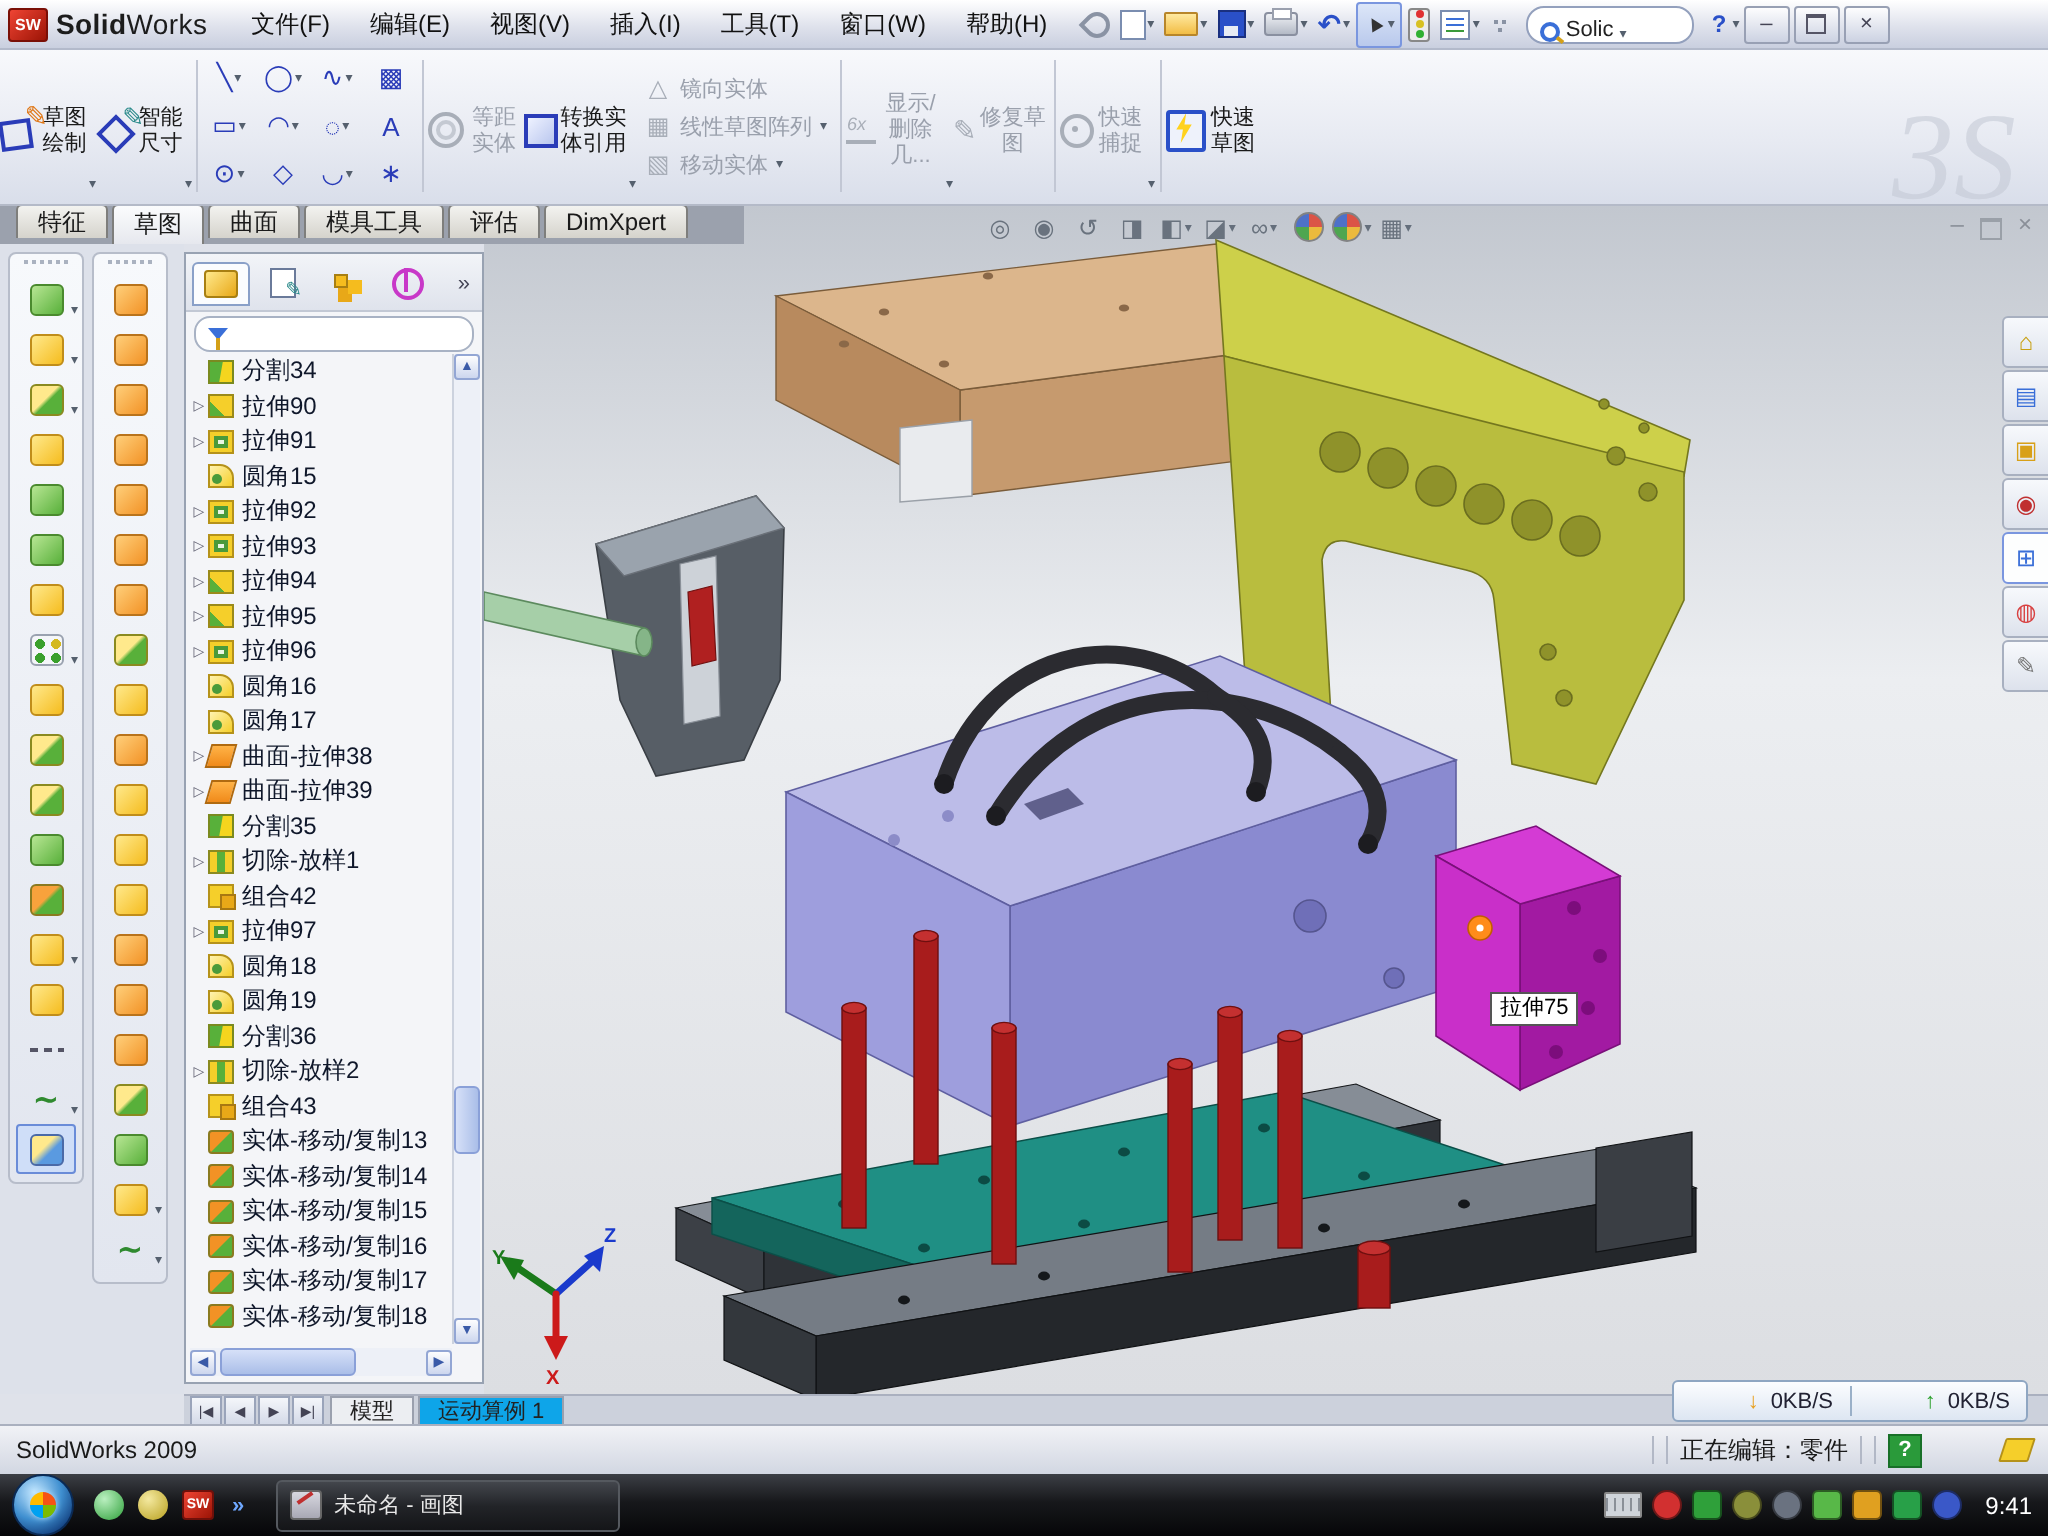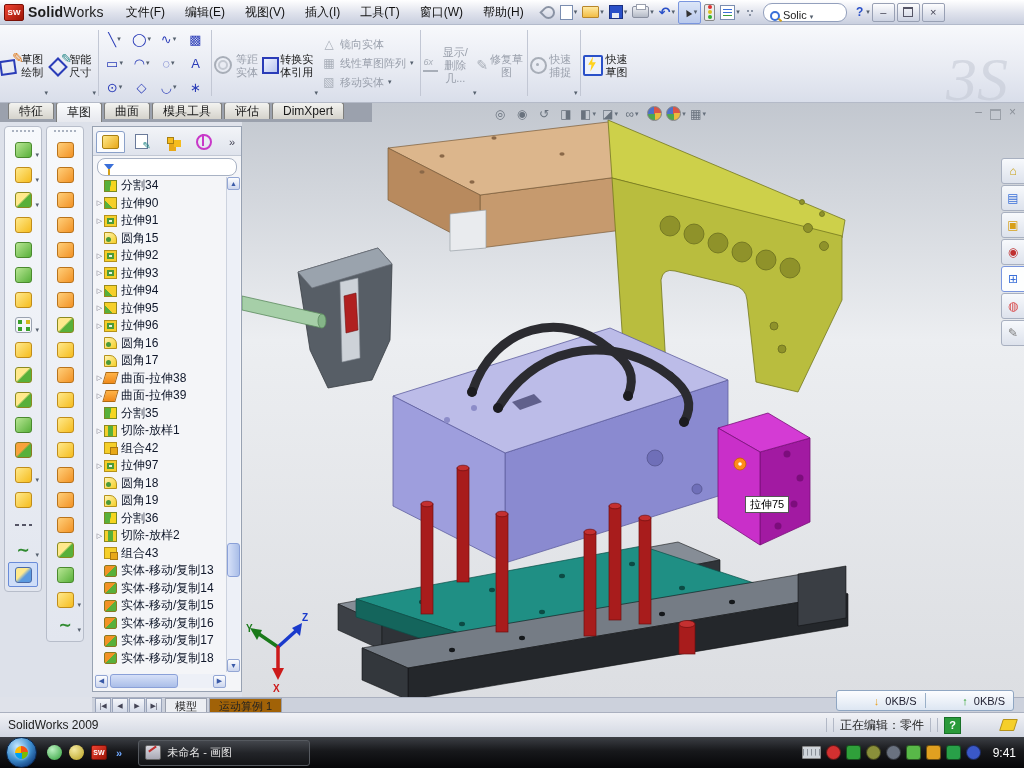--- a/index.html
+++ b/index.html
@@ -180,21 +180,21 @@
   .hu-color{width:13px;height:13px;border-radius:50%;background:conic-gradient(#e04030 0 25%,#f2b824 0 50%,#3aa03a 0 75%,#3a62c8 0);border:1px solid #777}
   #docwinbtns{position:absolute;right:8px;top:3px;display:flex;gap:8px;color:#8a8f98;font-size:12px}
   #docwinbtns .rest{width:9px;height:8px;border:1px solid #9aa0a8;border-top-width:2px;display:inline-block;margin-top:4px}
   #tooltip{position:absolute;left:503px;top:394px;background:#fff;border:1px solid #555;
     font-size:11px;padding:0 4px;line-height:15px;color:#000;z-index:8}
   
   #doctabs{position:absolute;left:92px;top:697px;width:932px;height:15px;background:#ccd1dc;
     border-top:1px solid #aab0bf;display:flex;align-items:flex-end;z-index:6}
   .dnav{width:14px;height:13px;background:linear-gradient(#f4f6fa,#d4dae8);border:1px solid #9aa4ba;
     font-size:7px;color:#445;display:flex;align-items:center;justify-content:center;margin-right:1px}
-  .dtab{font-size:11px;padding:0 9px;height:14px;line-height:14px;background:#a16207;
+  .dtab{font-size:11px;padding:0 9px;height:14px;line-height:14px;background:#0ea5e9;
     border:1px solid #9aa0ae;border-bottom:none;color:#222;margin-left:2px}
   .dtab.active{background:#eceef2}
   #statusbar{position:absolute;left:0;top:712px;width:1024px;height:25px;
     background:linear-gradient(#f1f2f6,#d2d7e2);border-top:1px solid #aab0bf;
     display:flex;align-items:center;padding:0 8px;box-sizing:border-box;color:#1a1a1a;z-index:7}
   #sbright{margin-left:auto;display:flex;align-items:center;gap:6px}
   .sbsep{width:1px;height:14px;background:#b2b8c6}
   #sbhelp{width:15px;height:15px;background:#2a9a3a;border:1px solid #187028;color:#fff;font-size:11px;
     font-weight:bold;display:flex;align-items:center;justify-content:center}
   #sbtag{width:13px;height:10px;background:#f5cf2a;border:1px solid #b5921a;transform:skewX(-18deg);border-radius:1px}

